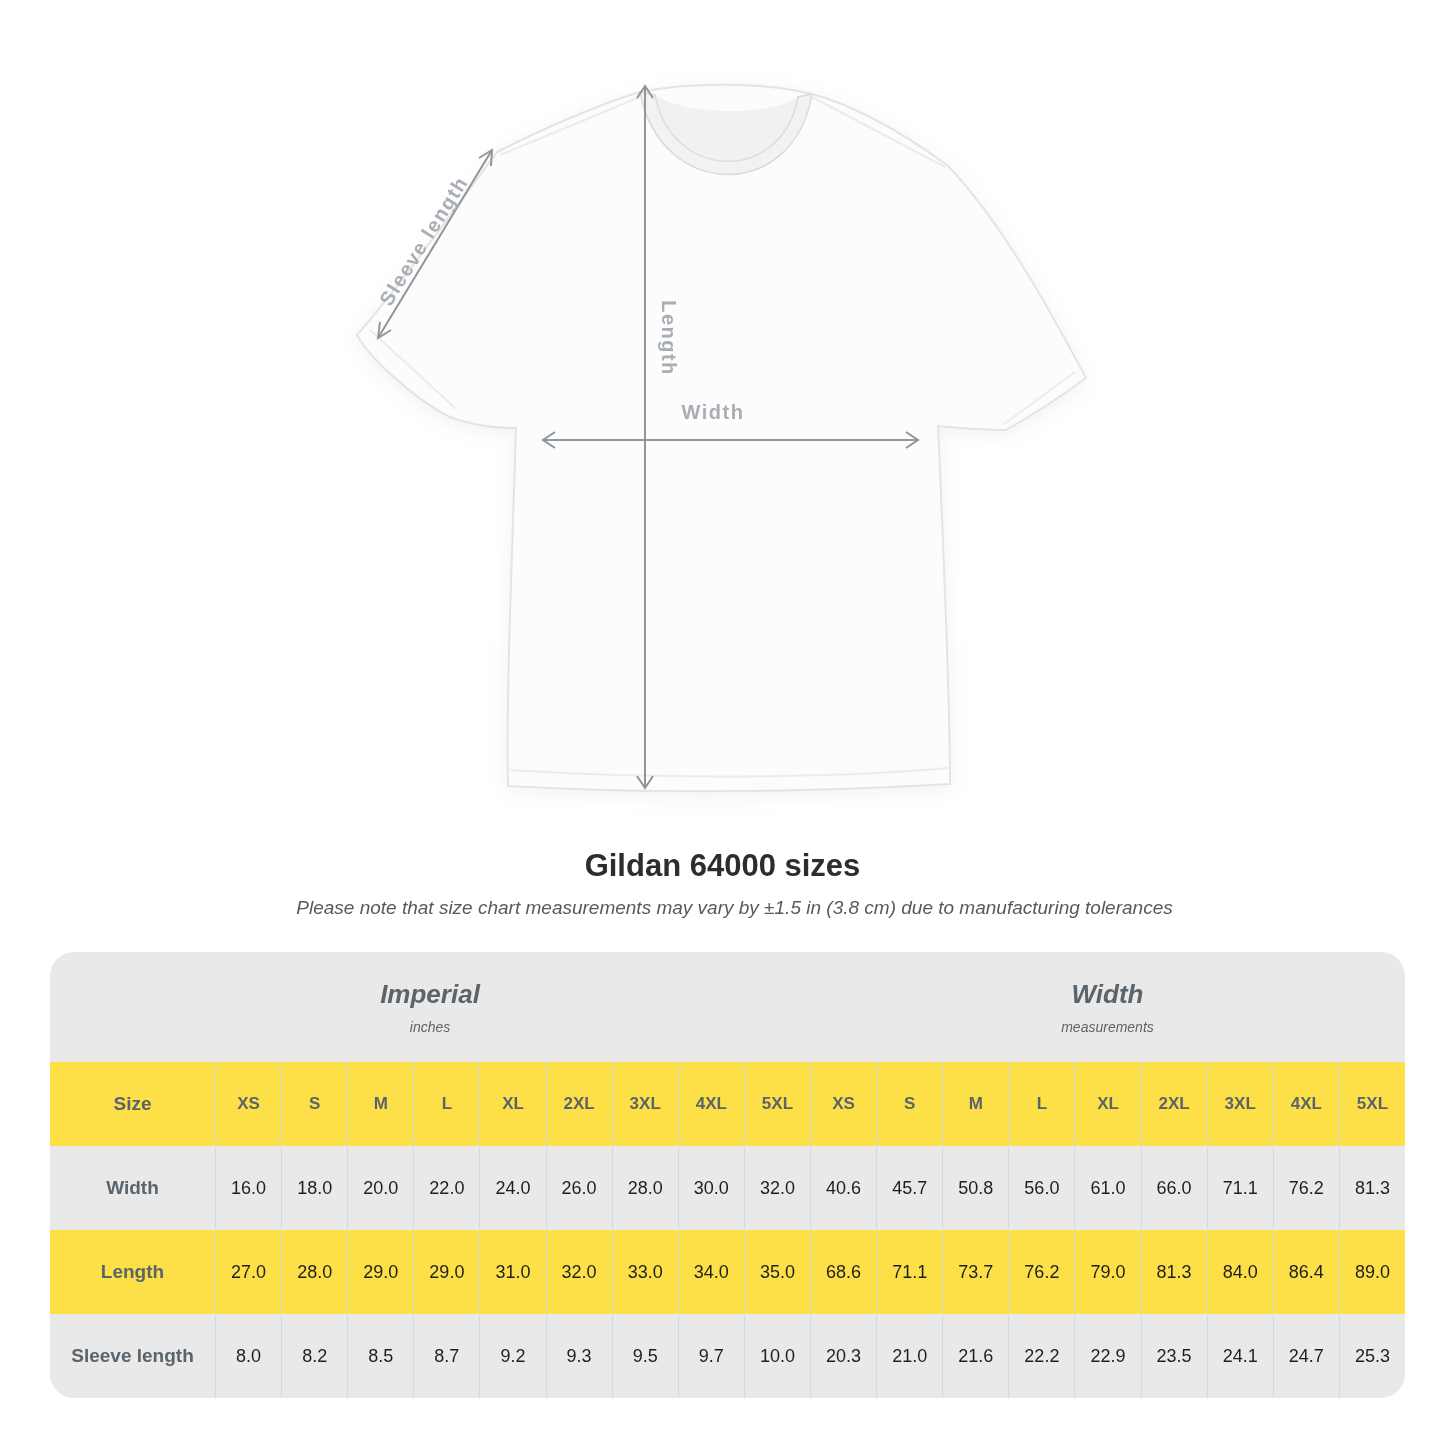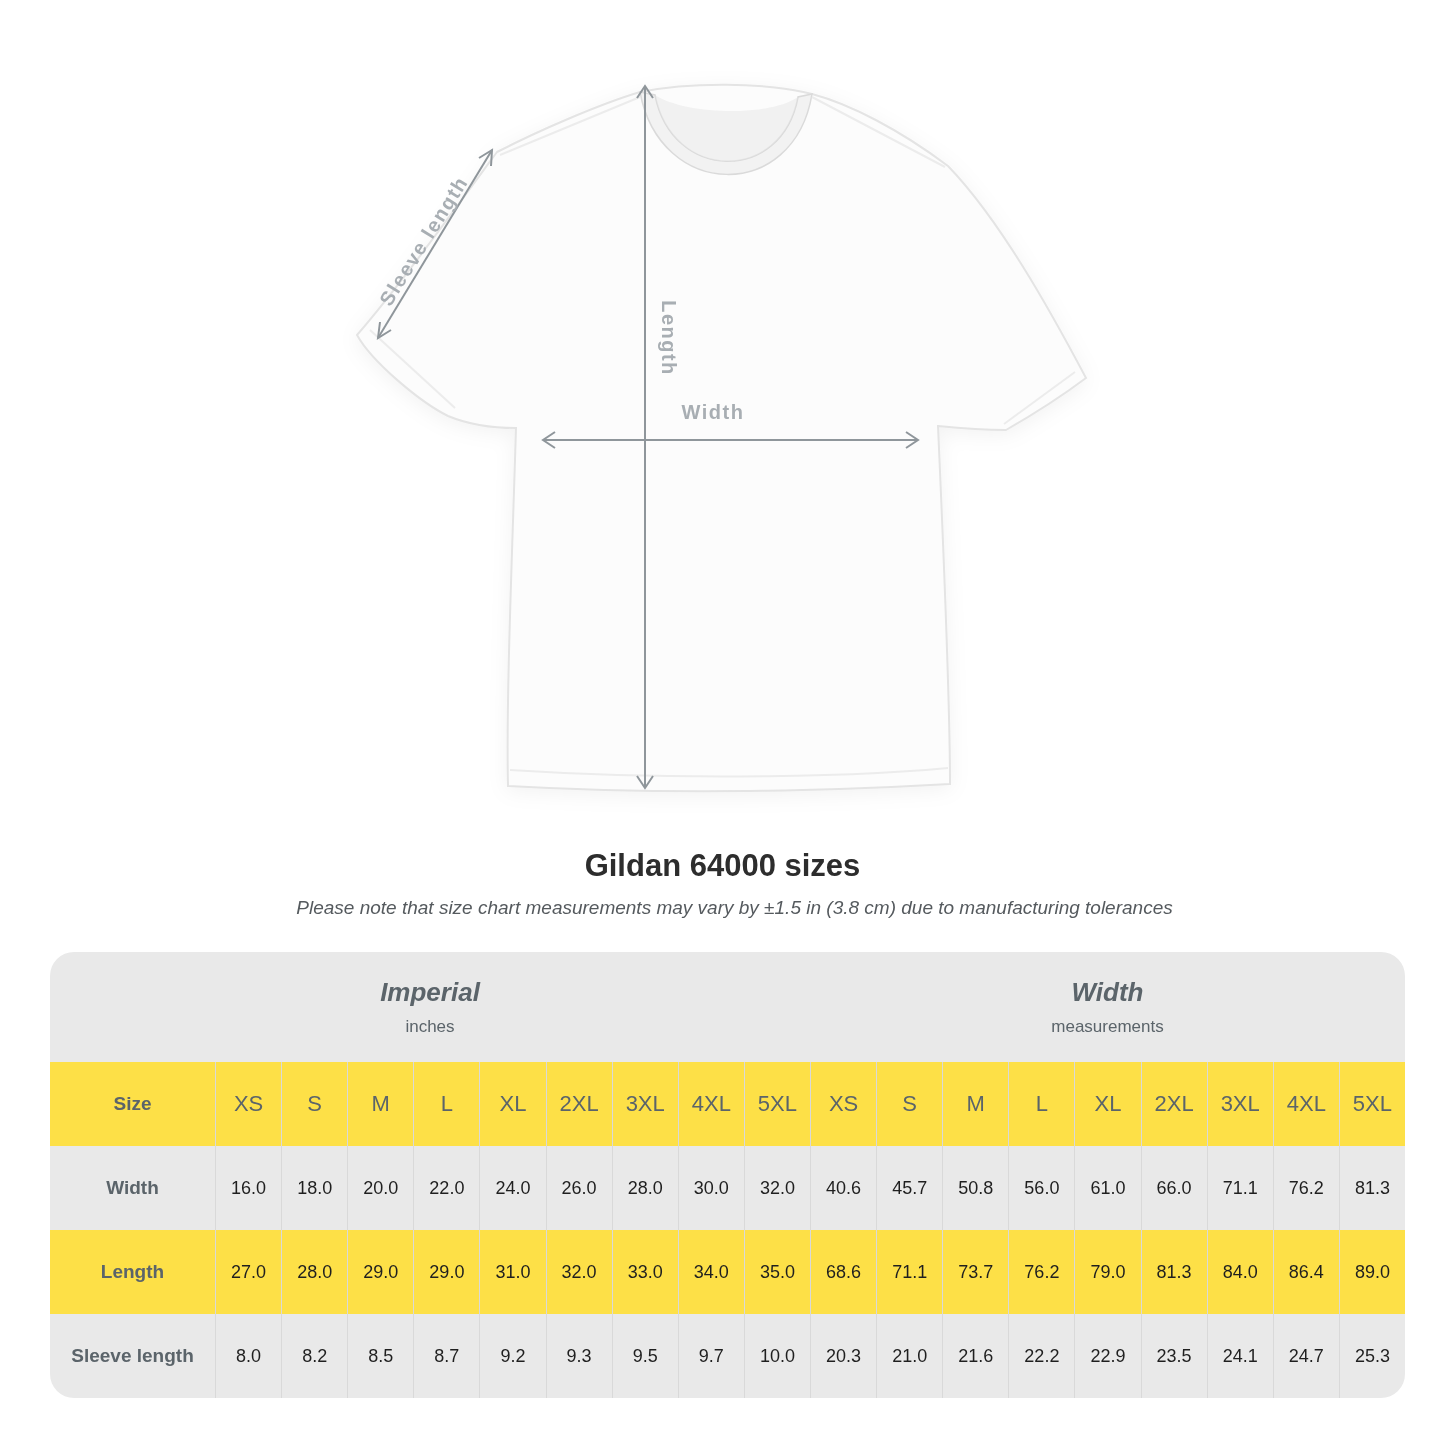--- a/index.html
+++ b/index.html
@@ -20,30 +20,30 @@
     font-size:19px;font-style:italic;color:#555a5e;}
 
   
   .size-table{position:absolute;left:50px;top:952px;width:1355px;height:446px;
     border-radius:24px;overflow:hidden;background:#ffffff;}
   .grid{display:grid;grid-template-columns:165px repeat(18, 1fr);width:100%;}
   .t-row{display:contents;}
   .grid .cell{display:flex;align-items:center;justify-content:center;height:84px;
     font-size:18px;color:#1f1f1f;background:#ffffff;border-left:1px solid #d9d9d9;}
   .grid .label-cell{border-left:none;font-weight:bold;color:#5b646a;font-size:19px;}
-  .grid .size-h{font-weight:normal;color:#5b646a;font-size:22px;}
+  .grid .size-h{font-weight:bold;color:#5b646a;font-size:17px;}
   .row-gray .cell{background:#e9e9e9;}
   .row-white .cell{background:#fde047;}
 
   .band-cell{display:flex;flex-direction:column;align-items:center;justify-content:center;
     height:110px;background:#e9e9e9;gap:9px;}
   .band-left{grid-column:1 / span 10;}
   .band-right{grid-column:11 / span 9;}
   .band-name{font-size:26px;font-weight:bold;font-style:italic;color:#5b646a;}
-  .band-unit{font-size:17px;color:#5b646a;}
+  .band-unit{font-size:14px;font-style:italic;color:#5b646a;}
 </style>
 </head>
 <body>
 
 <div class="stage">
 
   <svg class="shirt-svg" width="1445" height="830" viewBox="0 0 1445 830">
 
     <g style="filter:drop-shadow(0 4px 10px rgba(0,0,0,0.05));">
       <path d="M640,92

